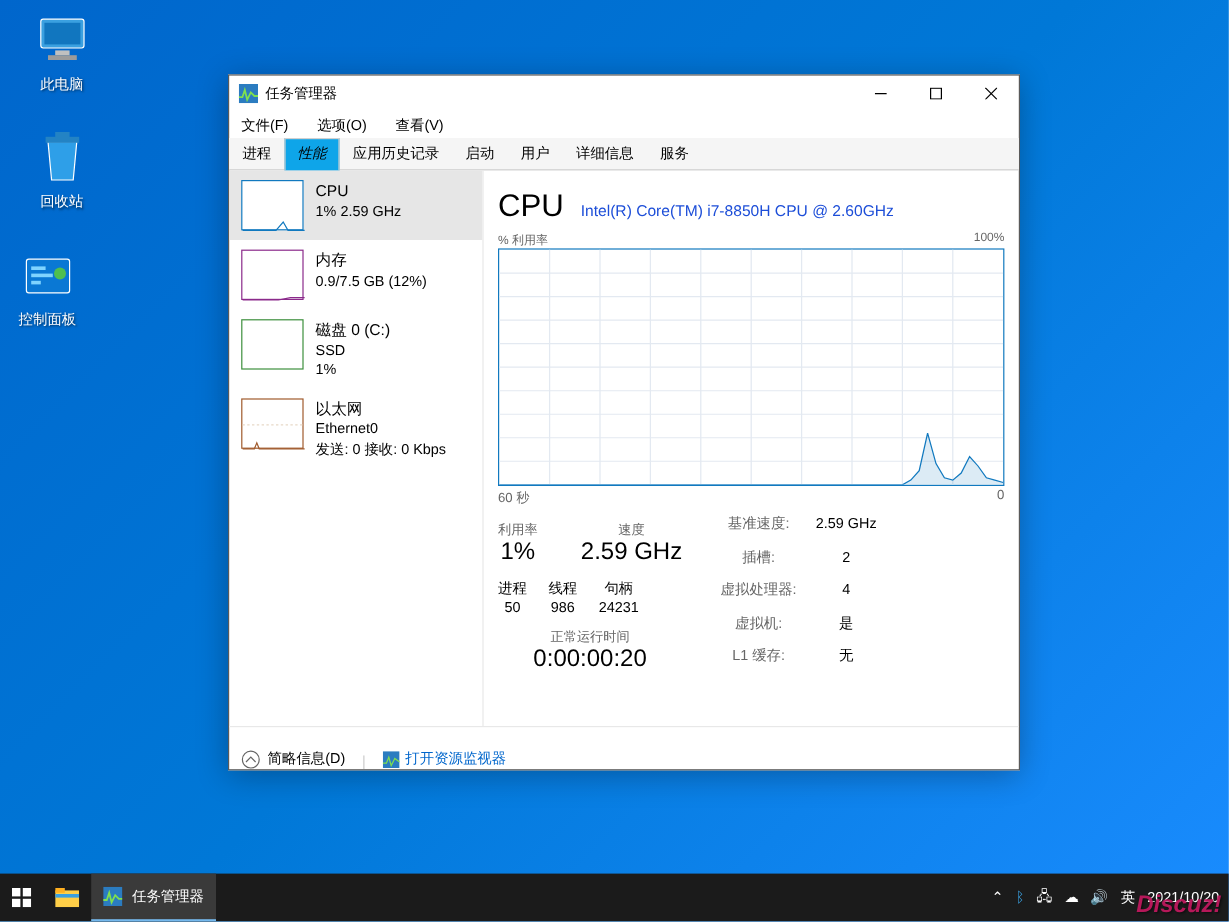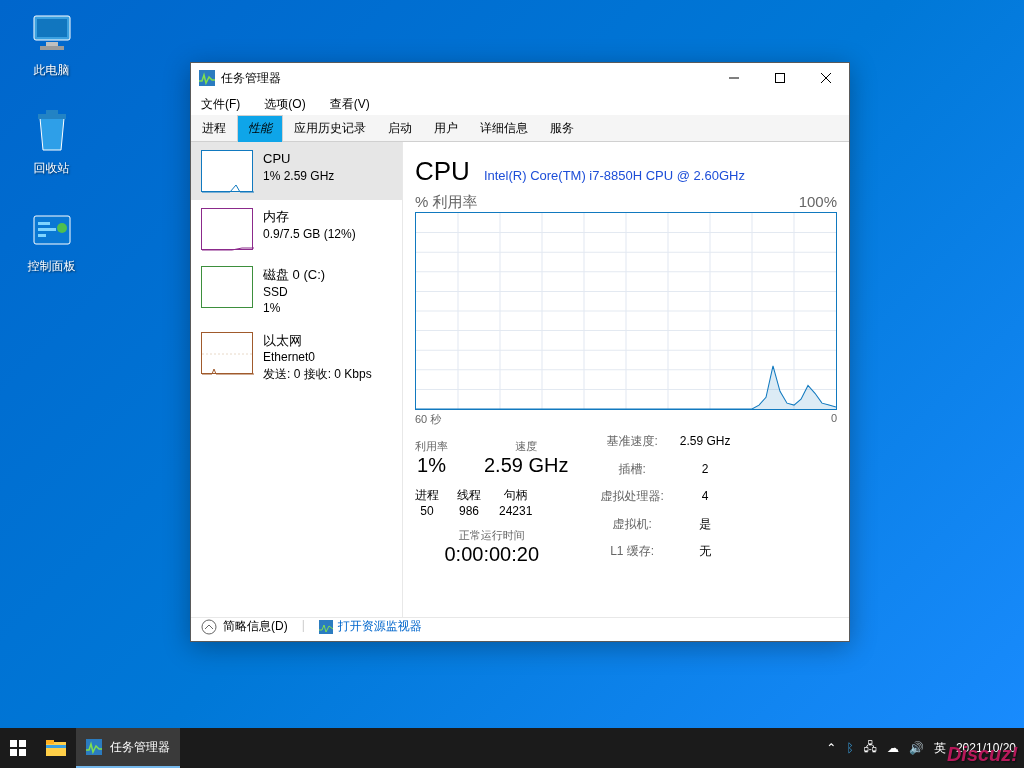--- a/index.html
+++ b/index.html
@@ -30,38 +30,38 @@
 .sitem { display: flex; gap: 10px; padding: 8px 10px; cursor: pointer; }
 .sitem.active { background: #e6e6e6; }
 .sitem .thumb { width: 52px; height: 42px; border: 1px solid; position: relative; background: #fff; }
 .sitem .info { font-size: 12px; line-height: 1.35; }
 .sitem .info .title { font-size: 13px; }
 
 .main { flex: 1; padding: 14px 12px 10px 12px; display: flex; flex-direction: column; font-size: 12px; }
 .hdr { display: flex; align-items: baseline; gap: 14px; }
 .hdr .big { font-size: 26px; }
 .hdr .sub { font-size: 13px; color: #1d4ed8; }
-.chartlbl { display: flex; justify-content: space-between; font-size: 15px; color: #666; margin-top: 6px; }
+.chartlbl { display: flex; justify-content: space-between; font-size: 10px; color: #666; margin-top: 6px; }
 .chart { height: 198px; border: 1px solid #1179bf; position: relative; background: #fff; }
 .chart .grid line { stroke: #e3e9f1; stroke-width: 1; }
 .chart .trace { fill: none; stroke: #1179bf; stroke-width: 1; }
 .chart .fill { fill: rgba(17,121,191,0.15); stroke: none; }
 .axis { display: flex; justify-content: space-between; font-size: 11px; color: #666; margin-top: 2px; }
 
 .stats { display: flex; gap: 36px; margin-top: 12px; }
 .stats .col .lbl { font-size: 11px; color: #666; }
 .stats .col .val { font-size: 20px; }
 .stats2 { display: flex; gap: 18px; margin-top: 10px; }
 .sidekv { font-size: 12px; line-height: 1.55; }
 .sidekv td:first-child { color: #666; padding-right: 14px; }
 
 .uptime .lbl { font-size: 11px; color: #666; margin-top: 10px; }
 .uptime .val { font-size: 20px; }
 
-.footer { height: 24px; border-top: 1px solid #e8e8e8; display: flex; align-items: flex-start; gap: 14px; padding: 0 10px; font-size: 12px; }
+.footer { height: 36px; border-top: 1px solid #e8e8e8; display: flex; align-items: flex-end; gap: 14px; padding: 0 10px; font-size: 12px; }
 .footer .link { color: #0066cc; display: flex; align-items: center; gap: 5px; cursor: pointer; }
 .footer .collapse { display: flex; align-items: center; gap: 6px; cursor: pointer; }
 
 
 .taskbar { position: absolute; left: 0; right: 0; bottom: 0; height: 40px; background: #1b1b1b; display: flex; align-items: center; color: #fff; font-size: 12px; }
 .taskbar .tb-btn { height: 40px; display: flex; align-items: center; justify-content: center; padding: 0 10px; cursor: pointer; }
 .taskbar .tb-btn.active { background: #3a3a3a; border-bottom: 2px solid #76b9ed; }
 .taskbar .tray { margin-left: auto; display: flex; align-items: center; gap: 10px; padding-right: 8px; }
 .watermark { position: absolute; right: 6px; bottom: 2px; color: #be185d; font-size: 20px; font-style: italic; font-weight: 700; opacity: .95; text-shadow: 1px 1px 2px rgba(0,0,0,.6); }
 </style>
@@ -82,21 +82,21 @@
 <div class="desktop-icon" style="left:14px;top:108px">
   <div class="ico-box">
     <svg width="40" height="44" viewBox="0 0 40 44">
         <path d="M8 8 L32 8 L29 40 L11 40 Z" fill="#2e9fe8" stroke="#fff"></path>
         <rect x="6" y="4" width="28" height="5" fill="#2383c4"></rect>
         <rect x="14" y="0" width="12" height="5" fill="#2383c4"></rect>
       </svg>
   </div>
   <span class="label">回收站</span>
 </div>
-<div class="desktop-icon" style="left:14px;top:206px">
+<div class="desktop-icon" style="left:2px;top:206px">
   <div class="ico-box">
     <svg width="44" height="40" viewBox="0 0 44 40">
         <rect x="4" y="6" width="36" height="28" rx="2" fill="#0a78d4" stroke="#fff"></rect>
         <rect x="8" y="12" width="12" height="3" fill="#7fd4ff"></rect>
         <rect x="8" y="18" width="18" height="3" fill="#7fd4ff"></rect>
         <rect x="8" y="24" width="8" height="3" fill="#7fd4ff"></rect>
         <circle cx="32" cy="18" r="5" fill="#4fbf4f"></circle>
       </svg>
   </div>
   <span class="label">控制面板</span>

